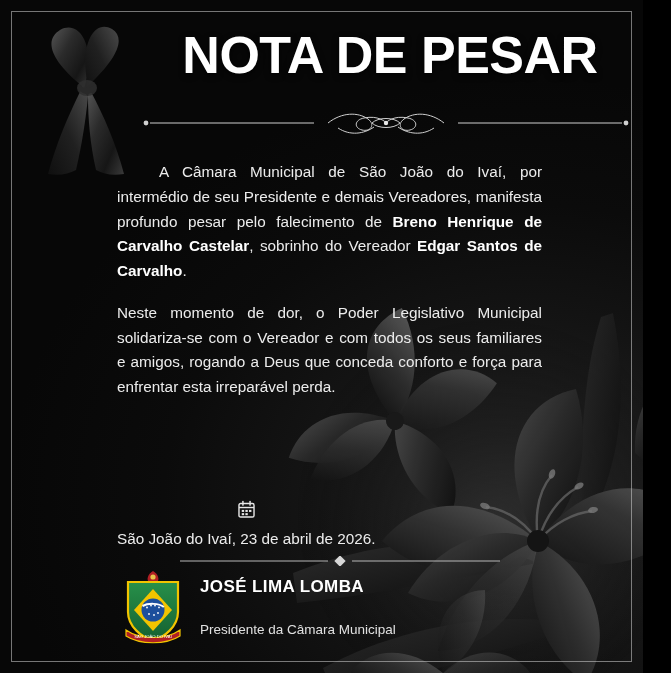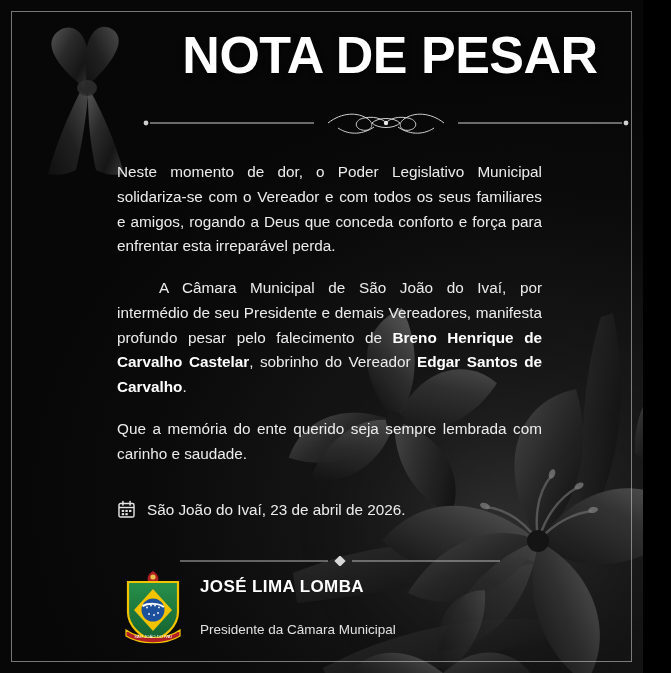--- a/index.html
+++ b/index.html
@@ -105,20 +105,21 @@
   #date-row {
     position: absolute;
     left: 117px;
     top: 500px;
     z-index: 5;
     display: flex;
     align-items: center;
     gap: 11px;
     color: #ececec;
     font-size: 15.3px;
+    flex-direction: column;
   }
   #calendar-icon {
     width: 19px;
     height: 19px;
     flex: 0 0 auto;
   }
 
   
   #sig-divider {
     position: absolute;
@@ -275,23 +276,22 @@
       <path d="M230 17 C236 11 252 11 258 17 C252 23 236 23 230 17 Z"></path>
       <path d="M196 22 C208 30 222 28 232 21"></path>
       <path d="M292 22 C280 30 266 28 256 21"></path>
     </g>
     <circle cx="4" cy="17" r="2.4" fill="#cfcfcf"></circle>
     <circle cx="484" cy="17" r="2.4" fill="#cfcfcf"></circle>
     <circle cx="244" cy="17" r="2.2" fill="#e8e8e8"></circle>
   </svg>
 
   <div id="body-text">
+    <p><span class="indent"></span><span><span>A Câmara Municipal de São João do Ivaí, por intermédio de seu Presidente e demais Vereadores, manifesta profundo pesar pelo falecimento de </span><span class="bold">Breno Henrique de Carvalho Castelar</span><span>, sobrinho do Vereador </span><span class="bold">Edgar Santos de Carvalho</span><span>.</span></span></p>
     <p><span><span>Neste momento de dor, o Poder Legislativo Municipal solidariza-se com o Vereador e com todos os seus familiares e amigos, rogando a Deus que conceda conforto e força para enfrentar esta irreparável perda.</span></span></p>
-    <p><span class="indent"></span><span><span>A Câmara Municipal de São João do Ivaí, por intermédio de seu Presidente e demais Vereadores, manifesta profundo pesar pelo falecimento de </span><span class="bold">Breno Henrique de Carvalho Castelar</span><span>, sobrinho do Vereador </span><span class="bold">Edgar Santos de Carvalho</span><span>.</span></span></p>
-    <p class="last"><span><span>Que a memória do ente querido seja sempre lembrada com carinho e saudade.</span></span></p>
   </div>
 
   <div id="date-row">
     <svg id="calendar-icon" viewBox="0 0 24 24" xmlns="http://www.w3.org/2000/svg" aria-hidden="true">
       <rect x="2.5" y="4.5" width="19" height="17" rx="2" fill="none" stroke="#e6e6e6" stroke-width="1.8"></rect>
       <line x1="2.5" y1="9.5" x2="21.5" y2="9.5" stroke="#e6e6e6" stroke-width="1.8"></line>
       <line x1="7.5" y1="2" x2="7.5" y2="6.5" stroke="#e6e6e6" stroke-width="1.8" stroke-linecap="round"></line>
       <line x1="16.5" y1="2" x2="16.5" y2="6.5" stroke="#e6e6e6" stroke-width="1.8" stroke-linecap="round"></line>
       <rect x="6" y="12.5" width="3" height="2.6" fill="#e6e6e6"></rect>
       <rect x="10.6" y="12.5" width="3" height="2.6" fill="#e6e6e6"></rect>

